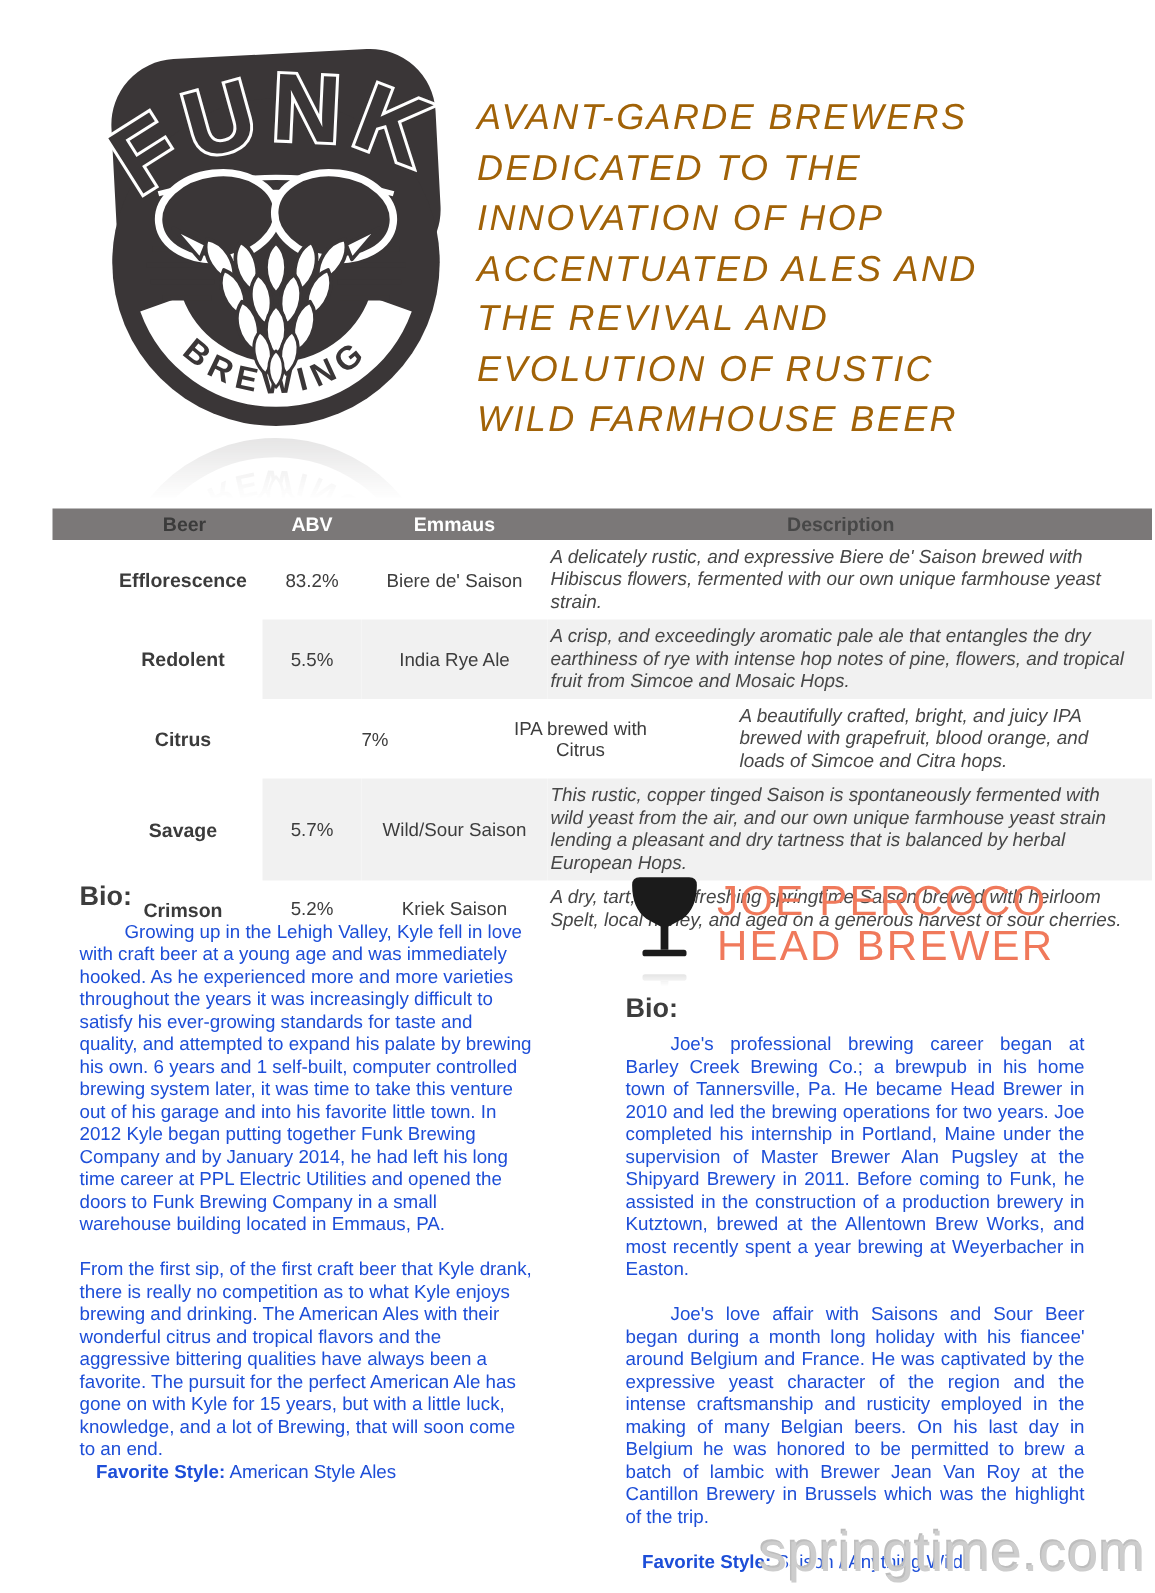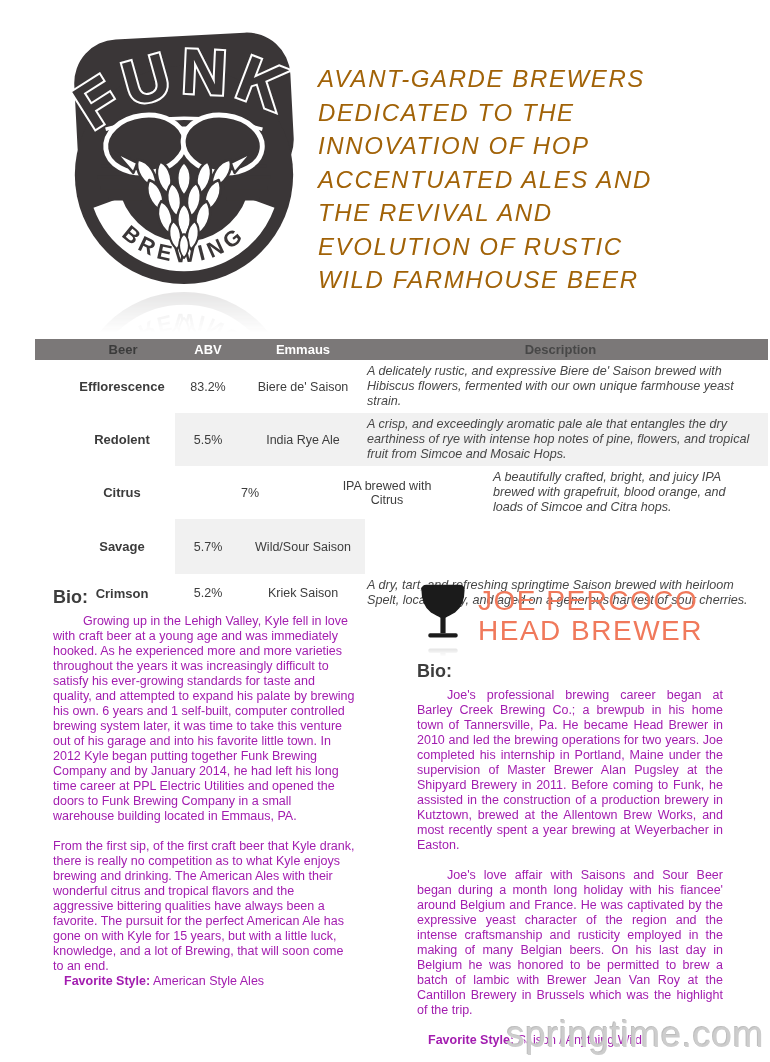--- a/index.html
+++ b/index.html
@@ -48,21 +48,21 @@
   .profile.right { width:306px; }
   .p-head { display:flex; gap:9px; align-items:flex-start; min-height:66px; }
   .goblet-col { width:52px; flex:0 0 52px; }
   .goblet-reflect { height:13px; overflow:hidden; opacity:.18;
     -webkit-mask-image:linear-gradient(to bottom, rgba(0,0,0,.9), transparent 90%);
     mask-image:linear-gradient(to bottom, rgba(0,0,0,.9), transparent 90%); }
   .goblet-reflect svg { transform:scaleY(-1); display:block; }
   .p-title { color:#f0795b; font-size:28px; line-height:30px; letter-spacing:1.5px;
     font-weight:300; padding-top:2px; white-space:nowrap; }
   .bio-label { font-weight:bold; font-size:18px; margin-top:3px; }
-  .p-text { font-size:12.5px; line-height:15px; color:#a21caf; margin-top:6px; }
+  .p-text { font-size:12.5px; line-height:15px; color:#1d4ed8; margin-top:6px; }
   .profile.right .p-text p { text-align:justify; }
   .p-text p { margin:0 0 15px 0; }
   .p-text p.tight { margin-bottom:0; }
   .indent { text-indent:30px; }
   .kv { margin:0; }
   .kv.gap { margin-top:15px; }
   .kv b { font-weight:bold;margin-left:11px; }
 
   
   .watermark { position:absolute; right:6px; bottom:6px; font-size:37px;
@@ -178,20 +178,21 @@
     <div class="t-row r3">
       <div class="cell c-beer">Citrus</div>
       <div class="cell c-abv">7%</div>
       <div class="cell c-style">IPA brewed with Citrus</div>
       <div class="cell c-desc">A beautifully crafted, bright, and juicy IPA brewed with grapefruit, blood orange, and loads of Simcoe and Citra hops.</div>
     </div>
     <div class="t-row r4 shaded">
       <div class="cell c-beer">Savage</div>
       <div class="cell c-abv">5.7%</div>
       <div class="cell c-style">Wild/Sour Saison</div>
+      <div class="cell c-desc">This rustic, copper tinged Saison is spontaneously fermented with wild yeast from the air, and our own unique farmhouse yeast strain lending a pleasant and dry tartness that is balanced by herbal European Hops.</div>
     </div>
     <div class="t-row r5">
       <div class="cell c-beer">Crimson</div>
       <div class="cell c-abv">5.2%</div>
       <div class="cell c-style">Kriek Saison</div>
       <div class="cell c-desc">A dry, tart, and refreshing springtime Saison brewed with heirloom Spelt, local honey, and aged on a generous harvest of sour cherries.</div>
     </div>
   </div>
 
   <div class="profiles">

